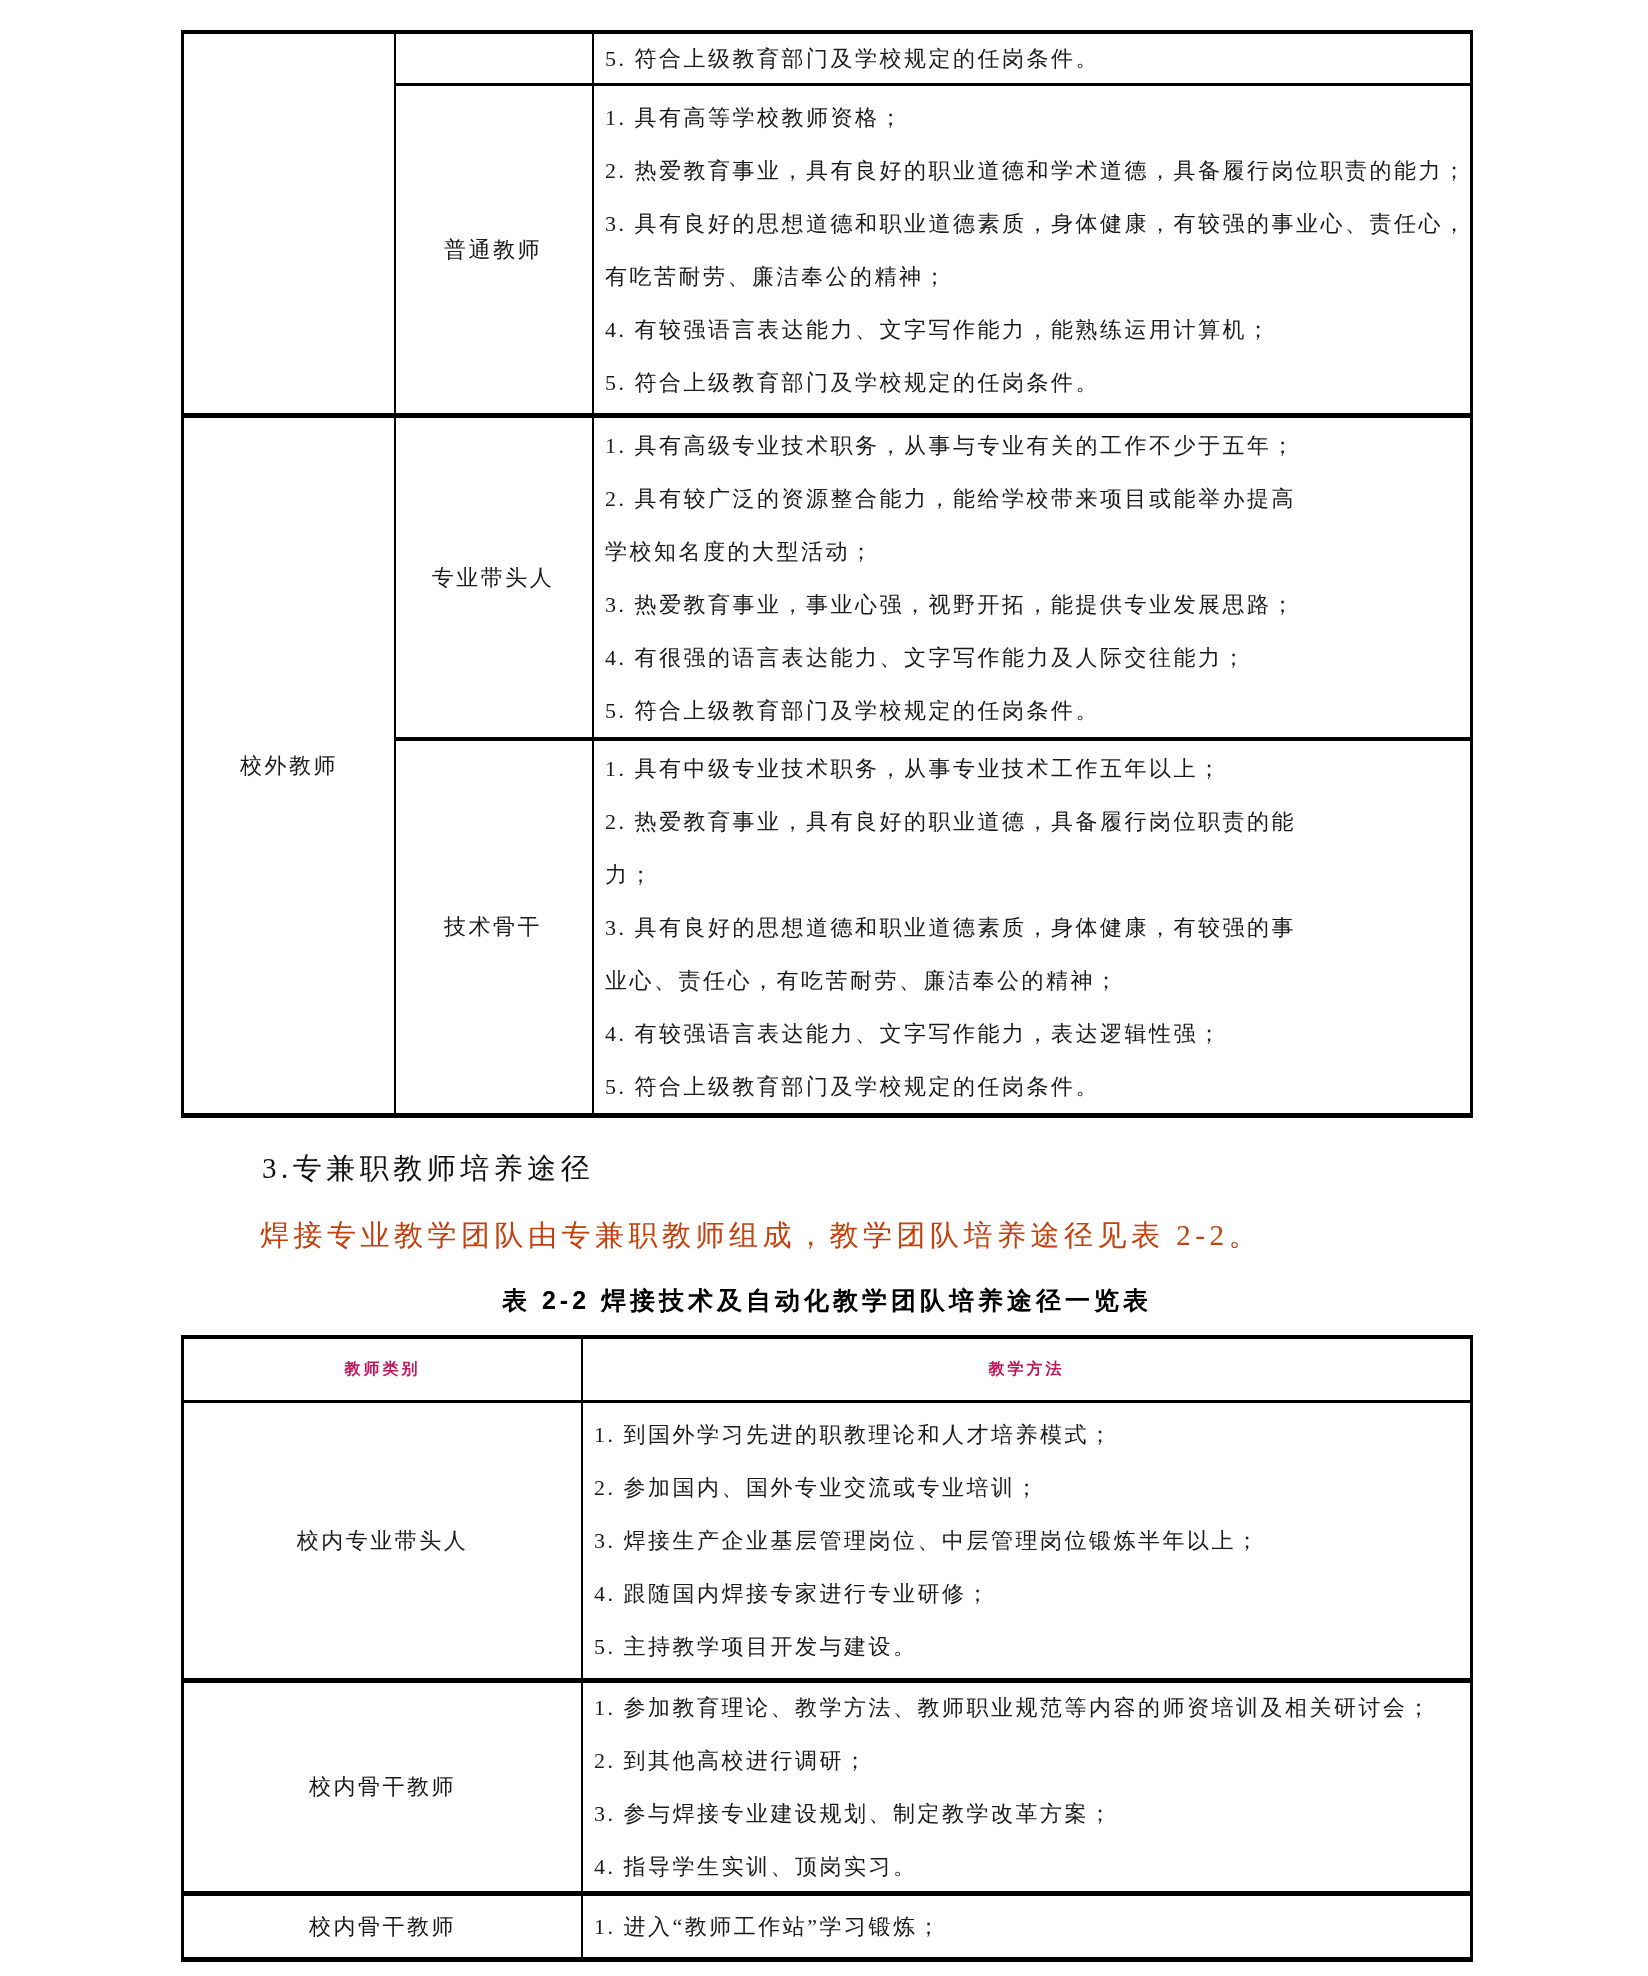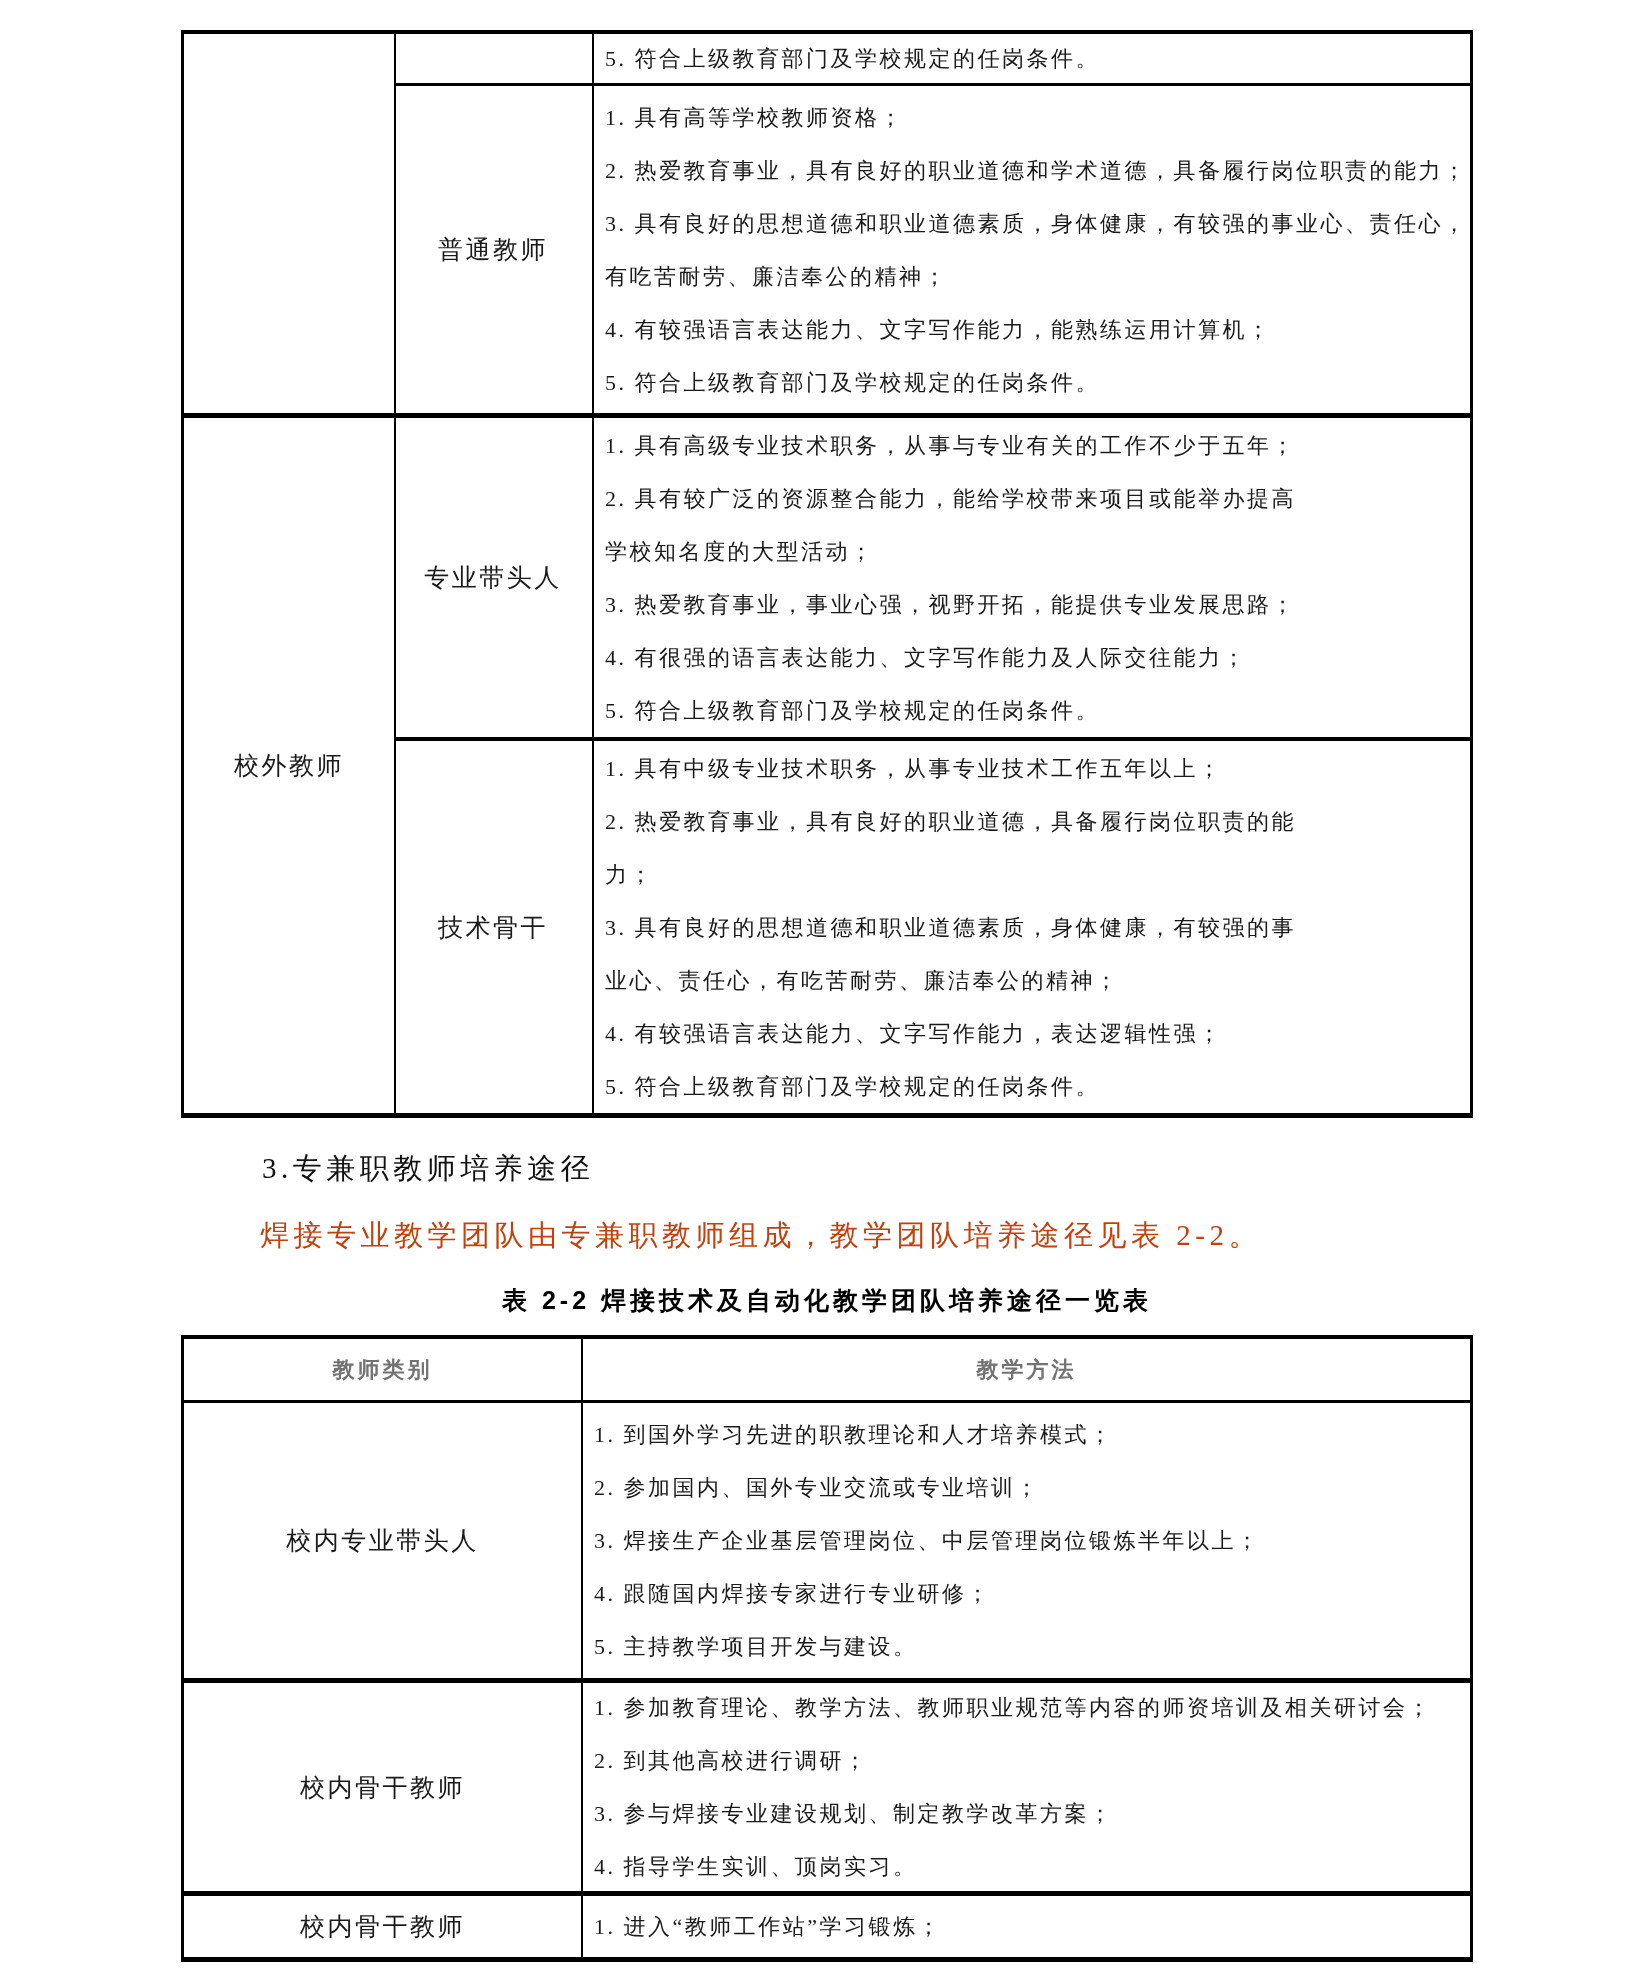--- a/index.html
+++ b/index.html
@@ -2,26 +2,26 @@
 <html><head>
 <meta charset="utf-8">
 <style>
   html,body{margin:0;padding:0;background:#e8e8e8;}
   .page{position:relative;width:1648px;height:1976px;background:#ffffff;color:#1a1a1a;
         font-family:"Liberation Serif","DejaVu Serif",serif;overflow:hidden;}
   .abs{position:absolute;}
   .line{position:absolute;background:#000000;}
   .cell{position:absolute;display:flex;flex-direction:column;justify-content:center;overflow:hidden;}
   .label-cell{position:absolute;display:flex;align-items:center;justify-content:center;
-              font-size:25px;letter-spacing:2.5px;white-space:nowrap;}
+              font-size:22px;letter-spacing:2.5px;white-space:nowrap;}
   .lines-cell{padding-left:11px;padding-right:4px;}
   .tline{height:53px;line-height:53px;font-size:22px;letter-spacing:2.5px;white-space:nowrap;}
   .th-cell{position:absolute;display:flex;align-items:center;justify-content:center;
            font-family:"Liberation Sans","DejaVu Sans",sans-serif;font-weight:bold;
-           font-size:22px;letter-spacing:3px;color:#737373;}
+           font-size:16px;letter-spacing:3px;color:#be185d;}
   .heading{position:absolute;font-size:29px;letter-spacing:4.5px;line-height:36px;white-space:nowrap;color:#111;}
   .para{position:absolute;font-size:29px;letter-spacing:4.5px;line-height:36px;white-space:nowrap;color:#c2410c;}
   .caption{position:absolute;text-align:center;font-family:"Liberation Sans","DejaVu Sans",sans-serif;
            font-weight:bold;font-size:25px;letter-spacing:4px;line-height:32px;color:#000;white-space:nowrap;}
 </style>
 </head>
 <body>
 
 <div class="page">
 

